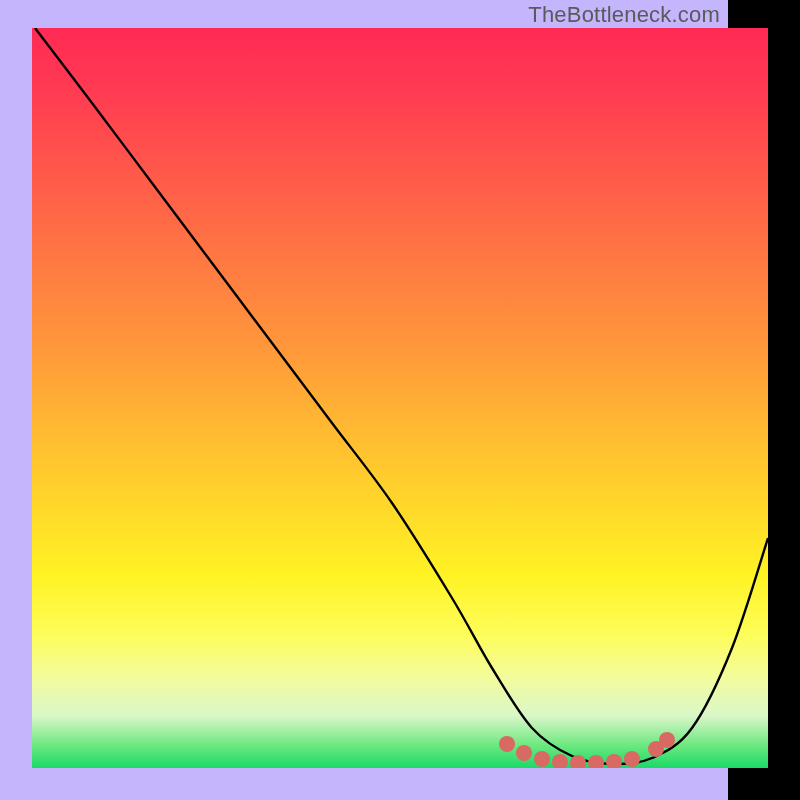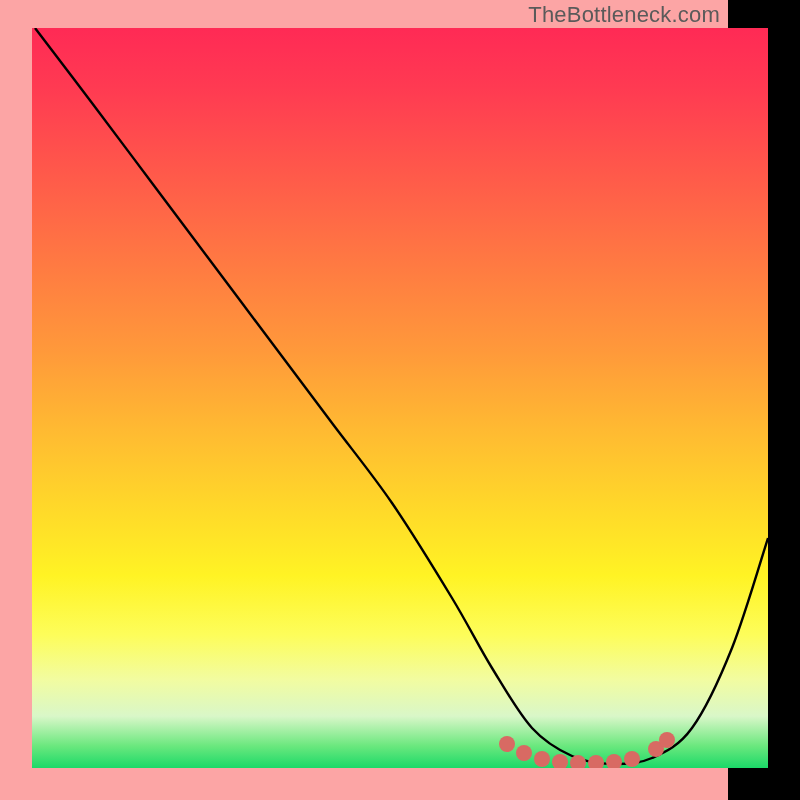--- a/index.html
+++ b/index.html
@@ -8,21 +8,21 @@
     width: 800px;
     height: 800px;
     background: #000;
     overflow: hidden;
     font-family: Arial, Helvetica, sans-serif;
   }
   .frame {
     position: relative;
     width: 728px;
     height: 800px;
-    background: #fca5a5;
+    background: #c4b5fd;
   }
   .watermark {
     position: absolute;
     top: 2px;
     right: 8px;
     color: #5a5a5a;
     font-size: 22px;
     font-weight: 500;
     letter-spacing: 0.2px;
     z-index: 10;

